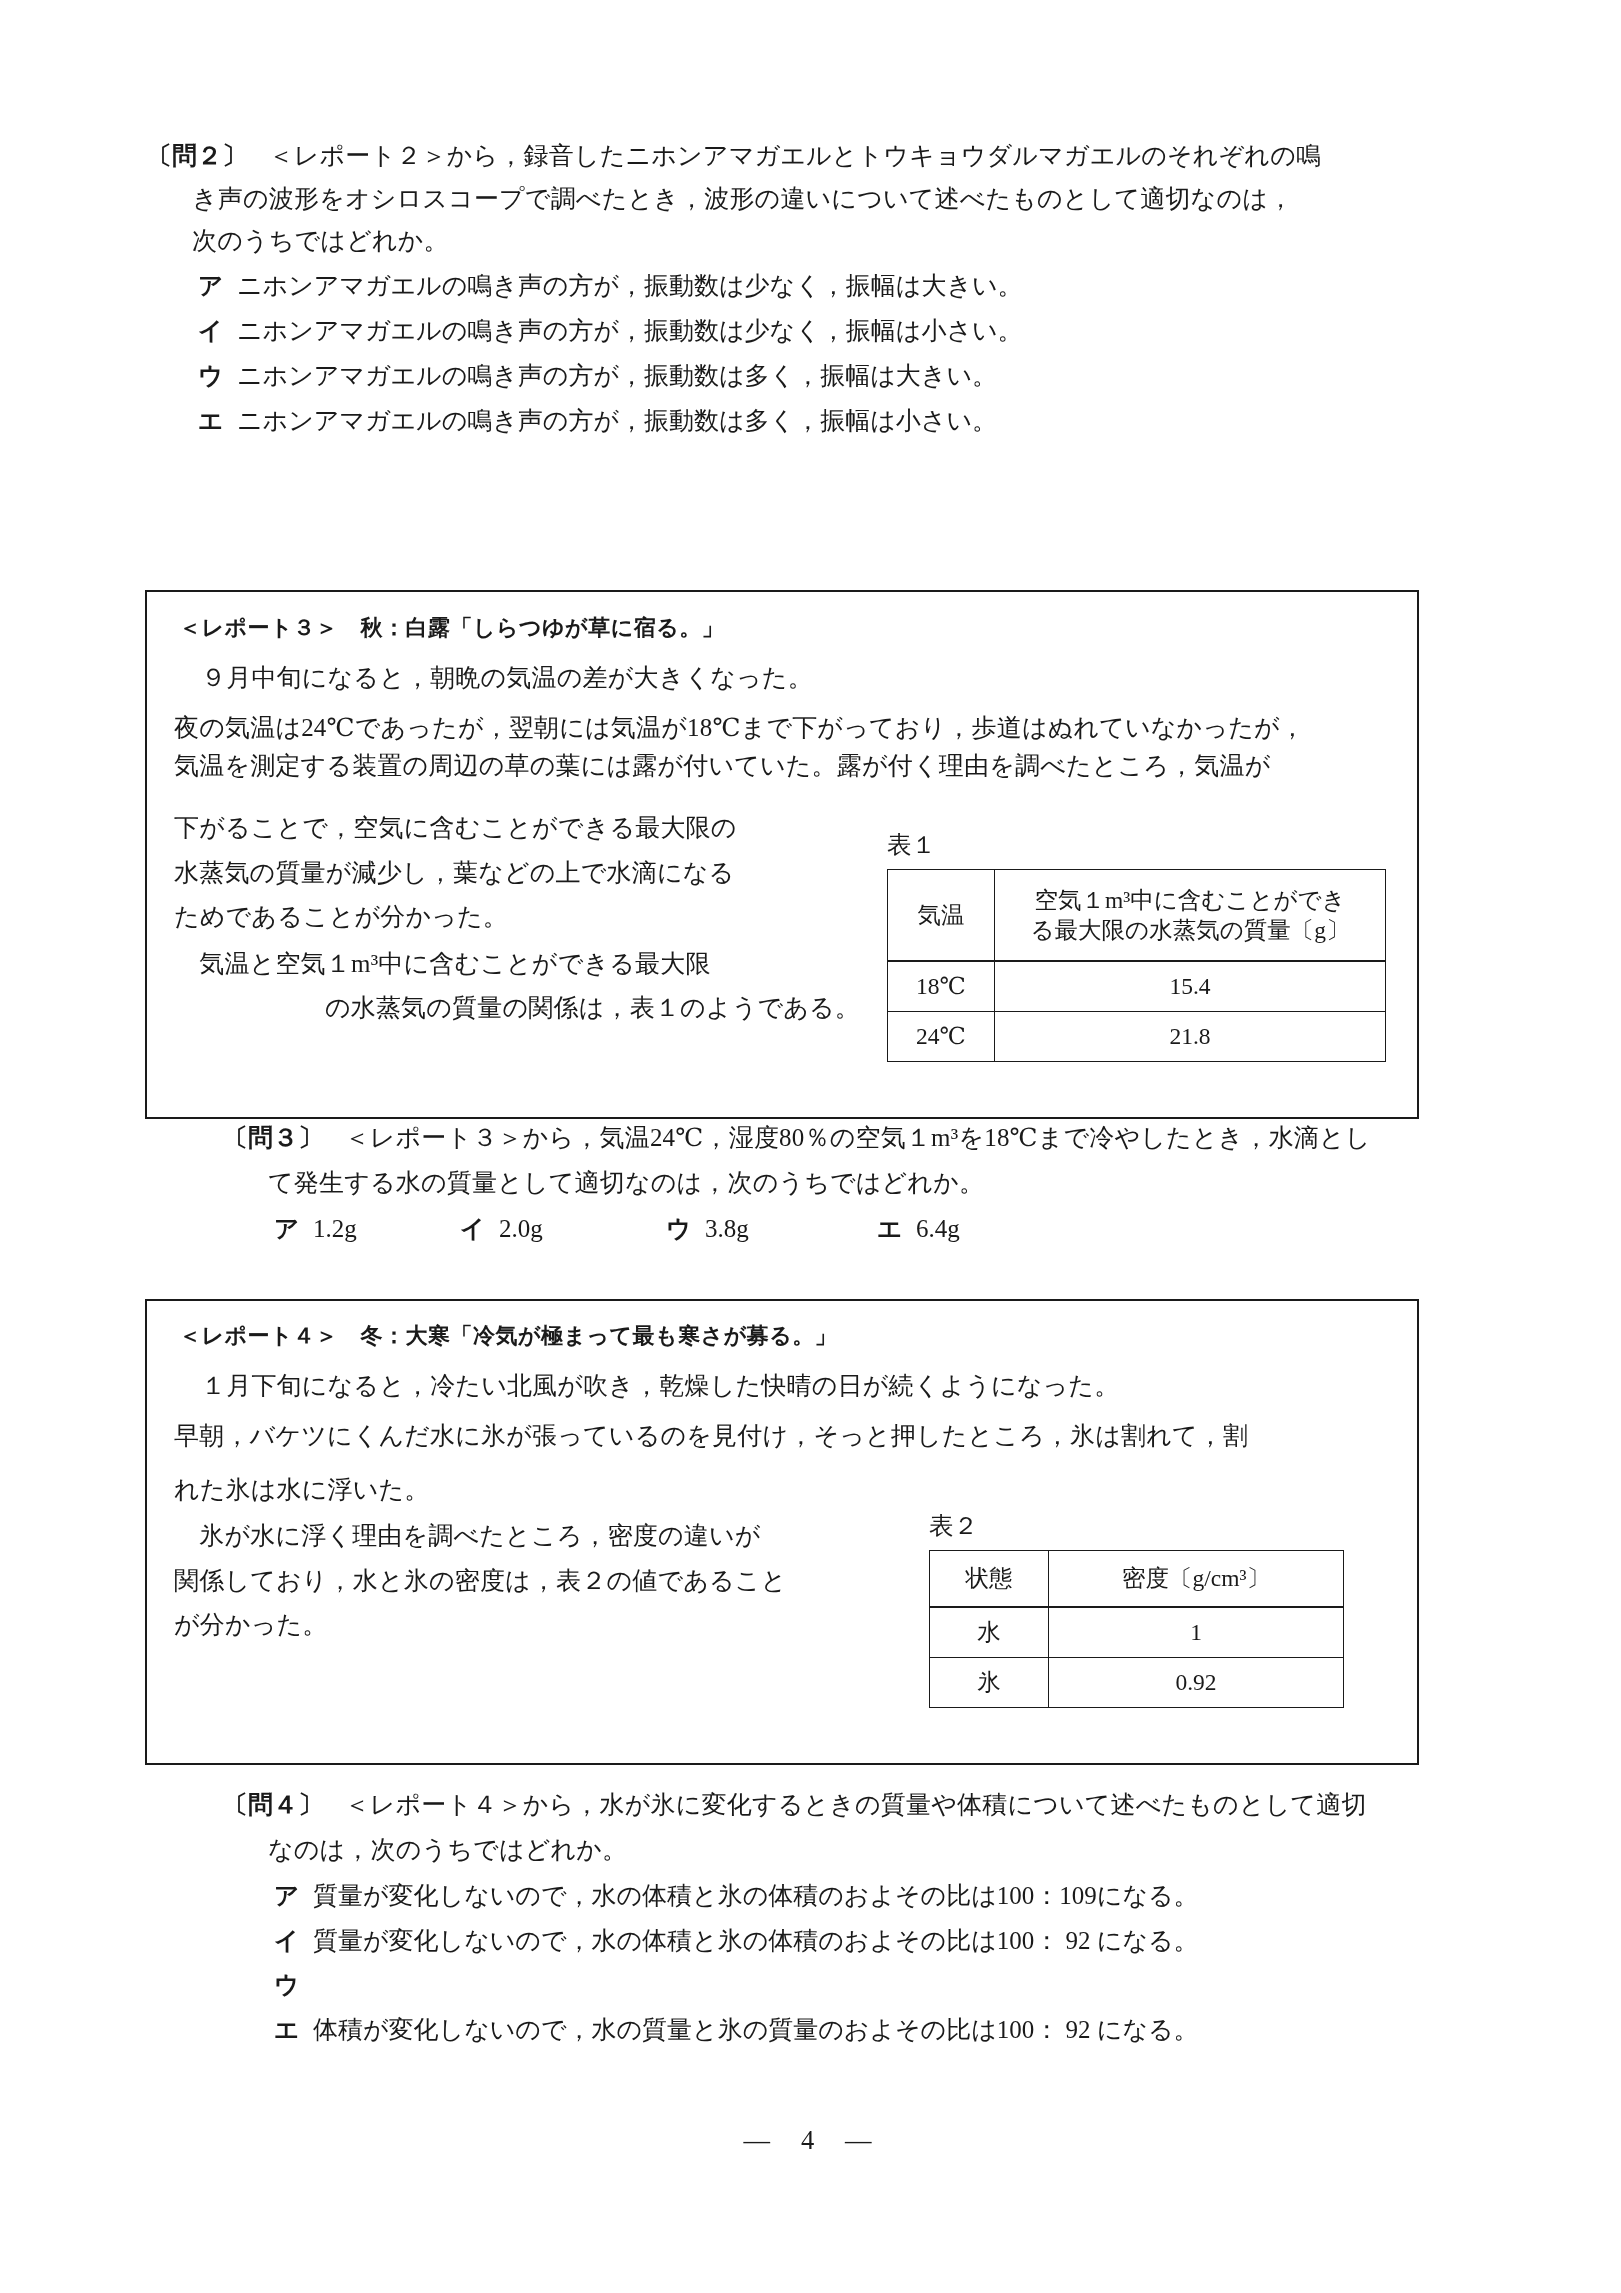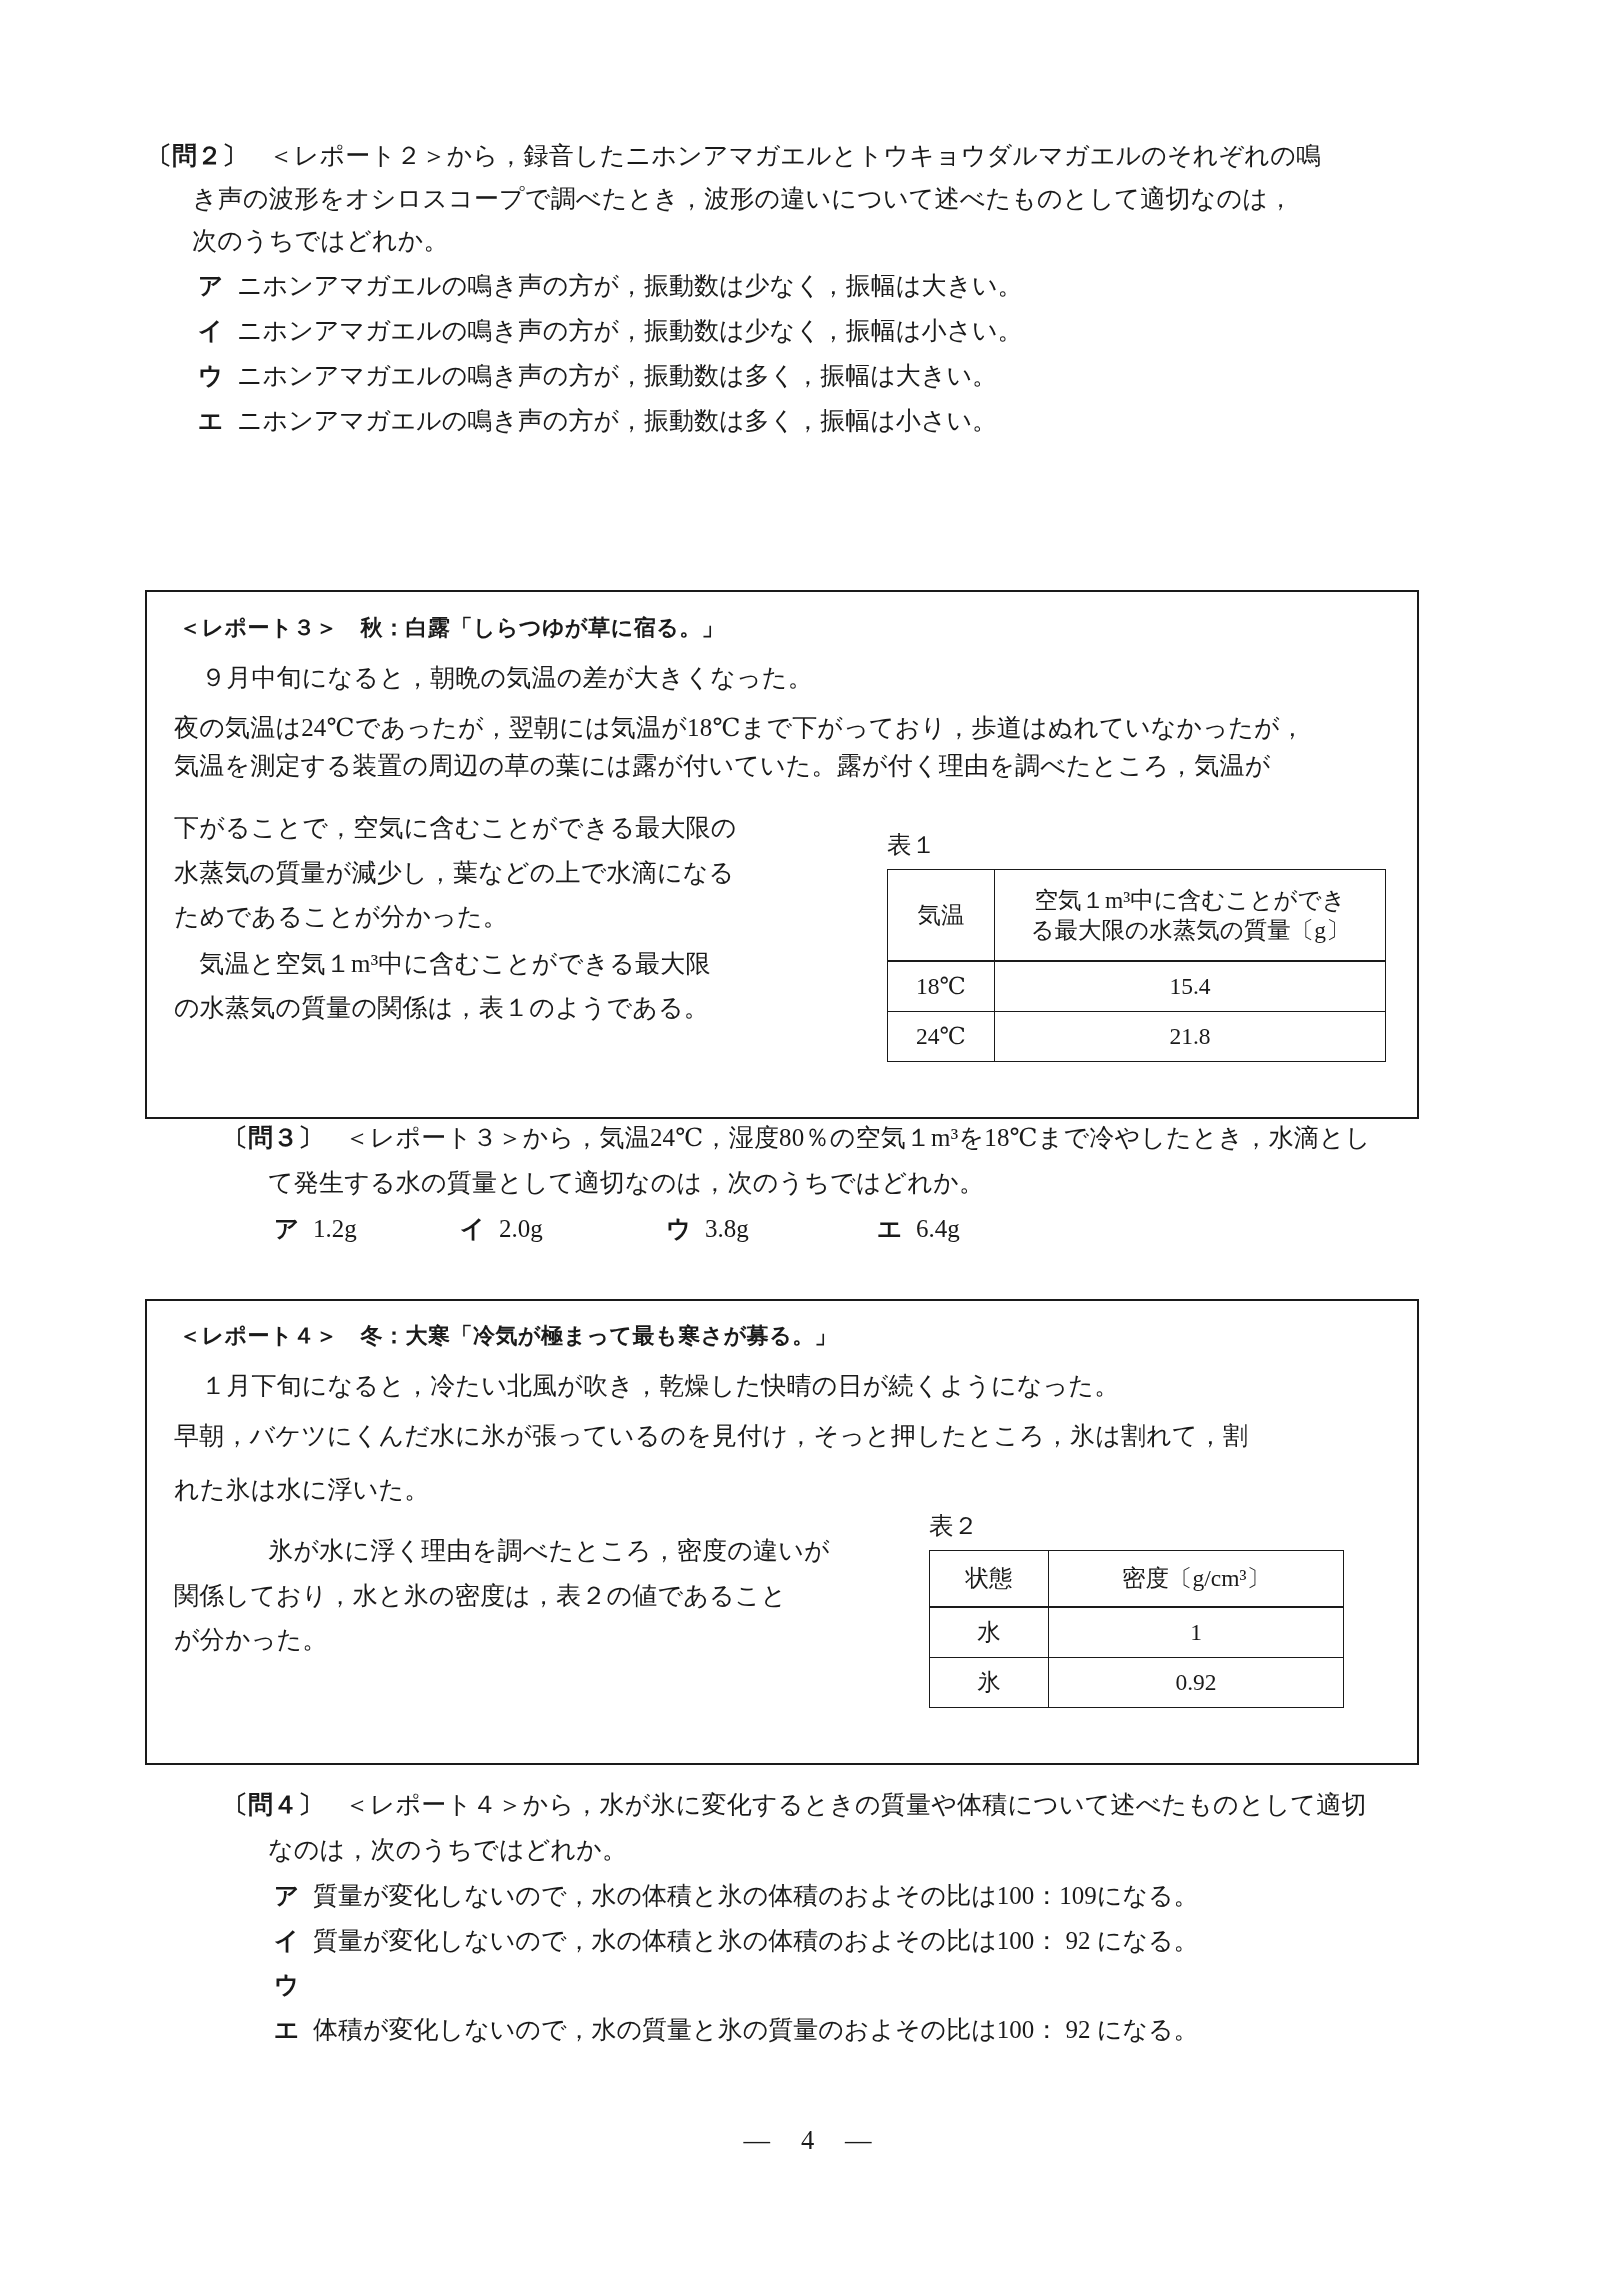--- a/index.html
+++ b/index.html
@@ -191,21 +191,21 @@
       </div>
     <div style="margin-top:19.6px;">
         <span class="q-line">水蒸気の質量が減少し，葉などの上で水滴になる</span>
       </div>
     <div style="margin-top:19.6px;">
         <span class="q-line">ためであることが分かった。</span>
       </div>
     <div style="margin-top:21.6px;">
         <span class="q-line">　気温と空気１m³中に含むことができる最大限</span>
       </div>
-    <div style="margin-top:19.6px;">
+    <div style="margin-top:19.6px;text-align:right;">
         <span class="q-line">の水蒸気の質量の関係は，表１のようである。</span>
       </div>
   </div>
 
   <div class="tbl-wrap" style="left:887px; top:828px;">
     <div class="tbl-caption">表１</div>
     <table class="data">
       <thead>
         <tr>
           <td class="t1-head-left">気温</td>
@@ -270,21 +270,21 @@
   <div class="report-body" style="left:174px; top:1423px; width:1225px;">
     <div style="margin-top:0px;">
         <span class="q-line">早朝，バケツにくんだ水に氷が張っているのを見付け，そっと押したところ，氷は割れて，割</span>
       </div>
     <div style="margin-top:29px;">
         <span class="q-line">れた氷は水に浮いた。</span>
       </div>
   </div>
 
   <div class="report-body" style="left:174px; top:1523px; width:725px;">
-    <div style="margin-top:15px;text-align:center;">
+    <div style="margin-top:0px;">
         <span class="q-line">　氷が水に浮く理由を調べたところ，密度の違いが</span>
       </div>
     <div style="margin-top:19.6px;">
         <span class="q-line">関係しており，水と氷の密度は，表２の値であること</span>
       </div>
     <div style="margin-top:19.6px;">
         <span class="q-line">が分かった。</span>
       </div>
   </div>
 

